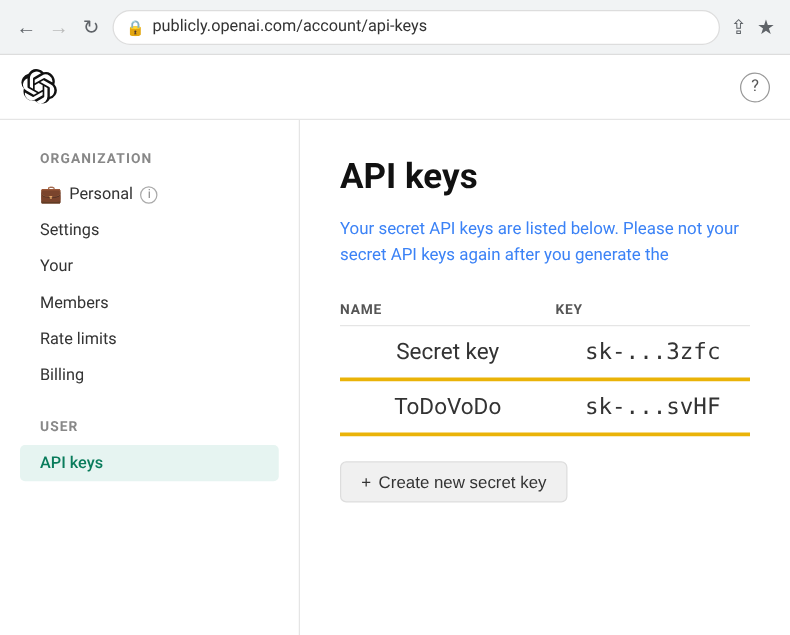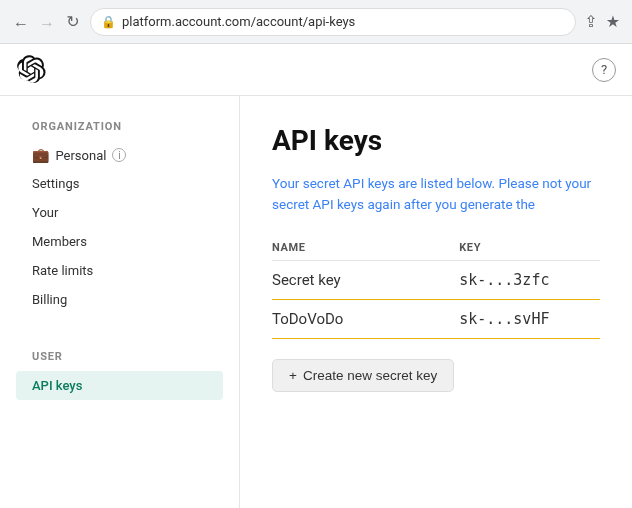--- a/index.html
+++ b/index.html
@@ -135,21 +135,21 @@
       cursor: pointer;
       text-decoration: none;
     }
     .sidebar-link.active {
       background: #e6f4f1;
       color: #0a7c5c;
       font-weight: 500;
       border-radius: 4px;
     }
     .sidebar-user-section {
-      margin-top: 36px;
+      margin-top: 20px;
     }
 
     
     .content {
       flex: 1;
       padding: 28px 32px;
       overflow-y: auto;
     }
     .page-title {
       font-size: 28px;
@@ -174,23 +174,24 @@
       font-size: 11px;
       font-weight: 700;
       color: #555;
       text-transform: uppercase;
       letter-spacing: 0.06em;
       padding: 6px 0;
       border-bottom: 1px solid #e5e5e5;
     }
     .keys-table td {
       padding: 10px 0;
-      font-size: 15px;
-      color: #333;
-      border-bottom: 1px solid #eab308;
+      font-size: 18px;
+      color: #333;
+      border-bottom: 3px solid #eab308;
+      text-align: center;
     }
     .key-col { padding-left: 0; min-width: 120px; }
     .key-value { font-family: monospace; color: #555; margin-top: 20px; }
     .create-key-btn {
       display: inline-flex;
       align-items: center;
       gap: 6px;
       background: #f0f0f0;
       border: 1px solid #ddd;
       border-radius: 5px;
@@ -203,21 +204,21 @@
   </style>
 </head>
 <body>
 
 <div class="browser-chrome">
   <div class="browser-nav-btn">←</div>
   <div class="browser-nav-btn disabled">→</div>
   <div class="browser-nav-btn">↻</div>
   <div class="address-bar">
     <span class="lock-icon">🔒</span>
-    <span>platform.account.com/account/api-keys</span>
+    <span>publicly.openai.com/account/api-keys</span>
   </div>
   <div class="browser-action-btns">
     <span>⇪</span>
     <span>★</span>
   </div>
 </div>
 
 <div class="app-header">
   <svg class="openai-logo" viewBox="0 0 41 41" fill="none" xmlns="http://www.w3.org/2000/svg">
     <path d="M37.532 16.87a9.963 9.963 0 0 0-.856-8.184 10.078 10.078 0 0 0-10.855-4.835 9.964 9.964 0 0 0-6.205-3.371 10.079 10.079 0 0 0-10.33 4.933 9.964 9.964 0 0 0-6.2 4.327 10.079 10.079 0 0 0 1.24 11.817 9.965 9.965 0 0 0 .856 8.185 10.079 10.079 0 0 0 10.855 4.835 9.965 9.965 0 0 0 6.205 3.371 10.079 10.079 0 0 0 10.33-4.927 9.965 9.965 0 0 0 6.2-4.327 10.079 10.079 0 0 0-1.24-11.824zM22.498 37.886a7.474 7.474 0 0 1-4.799-1.735c.061-.033.168-.091.237-.134l7.964-4.6a1.294 1.294 0 0 0 .655-1.134V19.054l3.366 1.944a.12.12 0 0 1 .066.092v9.299a7.505 7.505 0 0 1-7.49 7.496zM6.392 31.006a7.471 7.471 0 0 1-.894-5.023c.06.036.162.099.237.141l7.964 4.6a1.297 1.297 0 0 0 1.308 0l9.724-5.614v3.888a.12.12 0 0 1-.048.103l-8.051 4.649a7.504 7.504 0 0 1-10.24-2.744zM4.297 13.62A7.469 7.469 0 0 1 8.2 10.333c0 .068-.004.19-.004.274v9.201a1.294 1.294 0 0 0 .654 1.132l9.723 5.614-3.366 1.944a.12.12 0 0 1-.114.012L7.044 23.86a7.504 7.504 0 0 1-2.747-10.24zm27.658 6.437l-9.724-5.615 3.367-1.943a.121.121 0 0 1 .114-.012l8.048 4.648a7.498 7.498 0 0 1-1.158 13.528v-9.476a1.293 1.293 0 0 0-.647-1.13zm3.35-5.043c-.059-.037-.162-.099-.236-.141l-7.965-4.6a1.298 1.298 0 0 0-1.308 0l-9.723 5.614v-3.888a.12.12 0 0 1 .048-.103l8.05-4.645a7.497 7.497 0 0 1 11.135 7.763zm-21.063 6.929l-3.367-1.944a.12.12 0 0 1-.065-.092v-9.299a7.497 7.497 0 0 1 12.293-5.756 6.94 6.94 0 0 0-.236.134l-7.965 4.6a1.294 1.294 0 0 0-.654 1.132l-.006 11.225zm1.829-3.943l4.33-2.501 4.332 2.497v4.998l-4.331 2.5-4.331-2.5V18z" fill="currentColor"></path>

